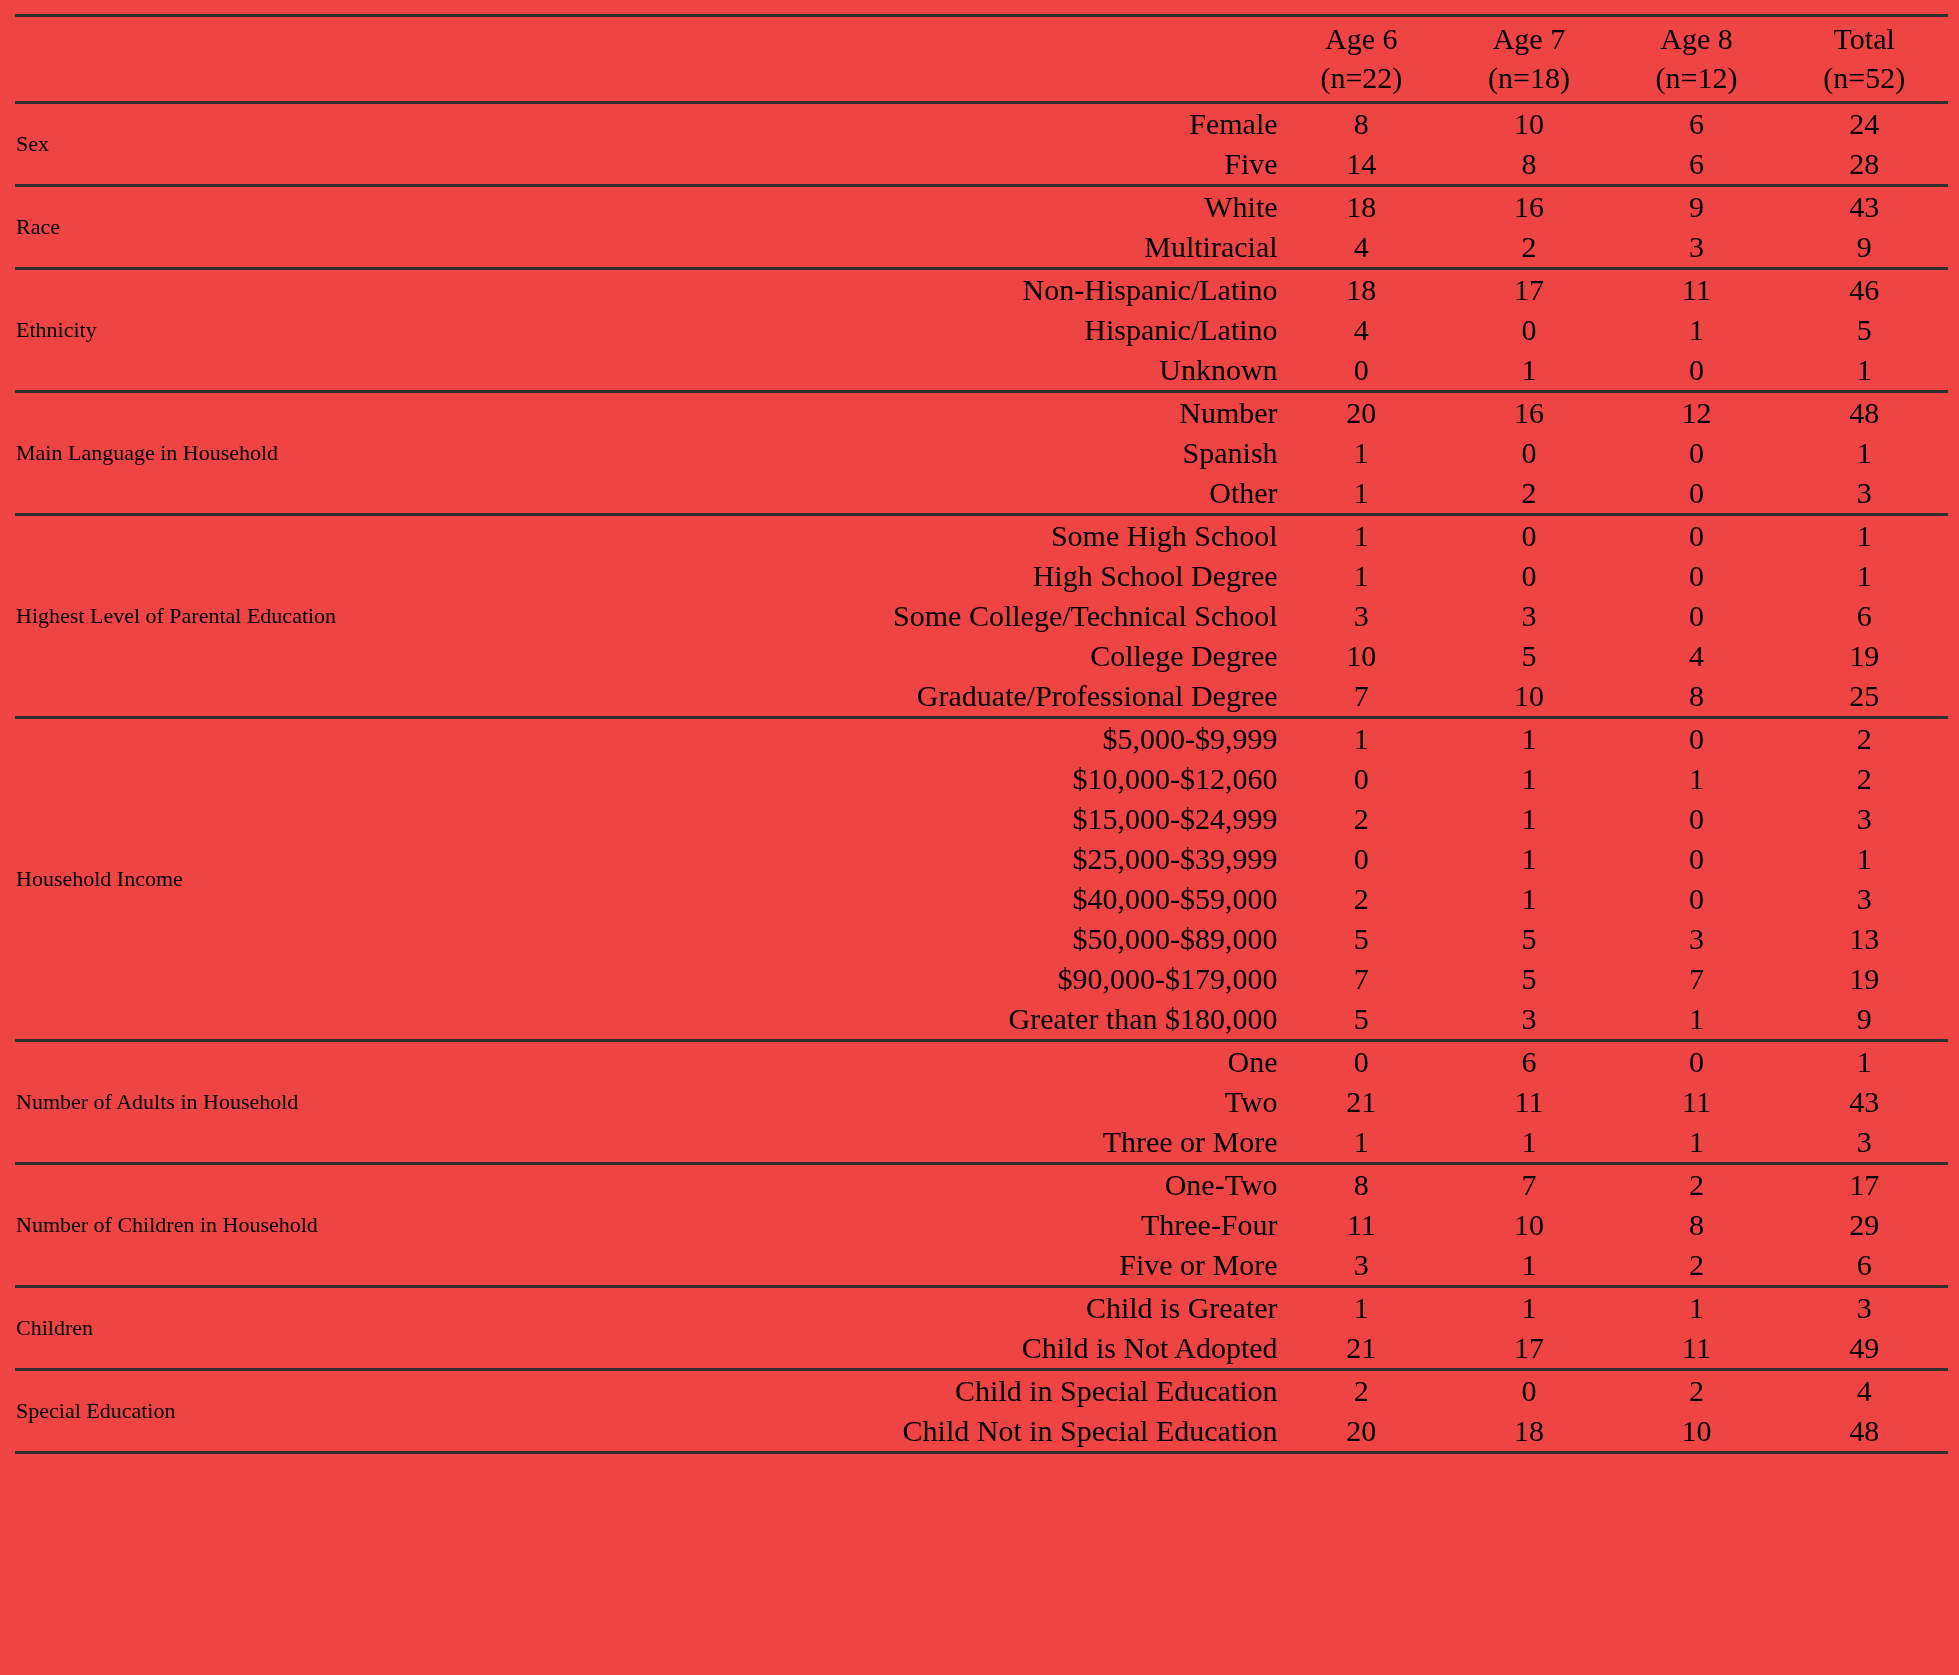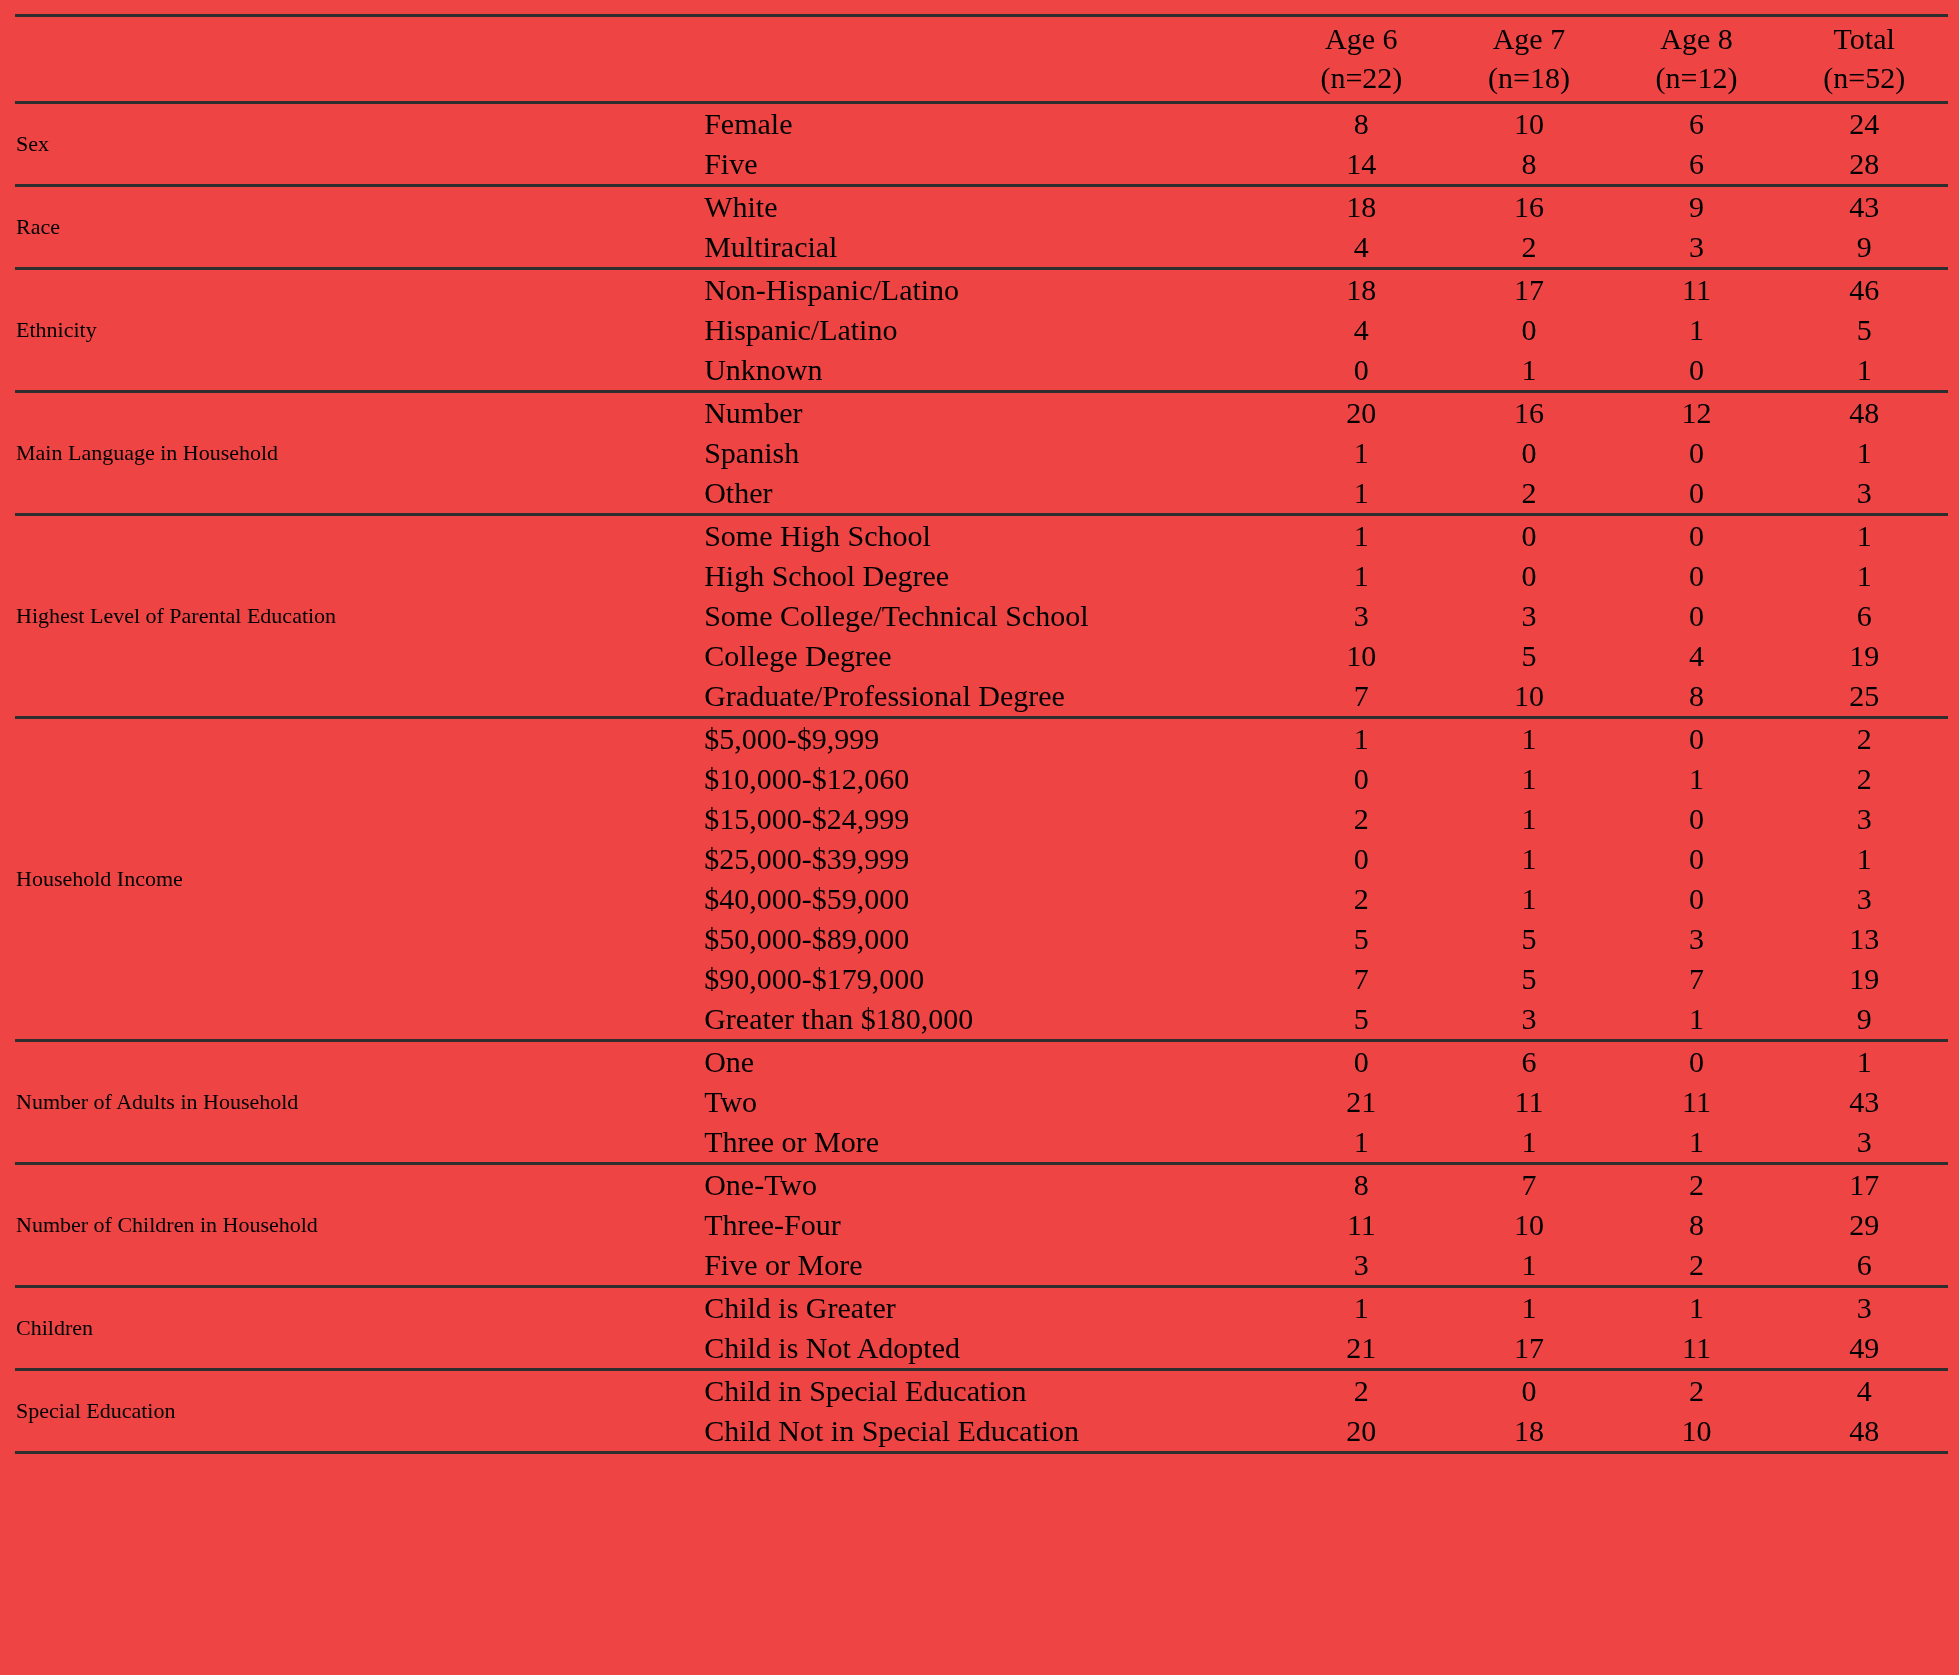--- a/index.html
+++ b/index.html
@@ -56,21 +56,21 @@
   }
 
   
   td.group-label {
     text-align: left;
     vertical-align: middle;
     font-size: 22px;
     line-height: 34px;
   }
   td.level-label {
-    text-align: left;
+    text-align: right;
     vertical-align: middle;
     font-size: 30px;
     line-height: 34px;
     height: 37px;
     padding: 1px 0 2px 0;
   }
   td.value {
     text-align: center;
     vertical-align: middle;
     font-size: 30px;

